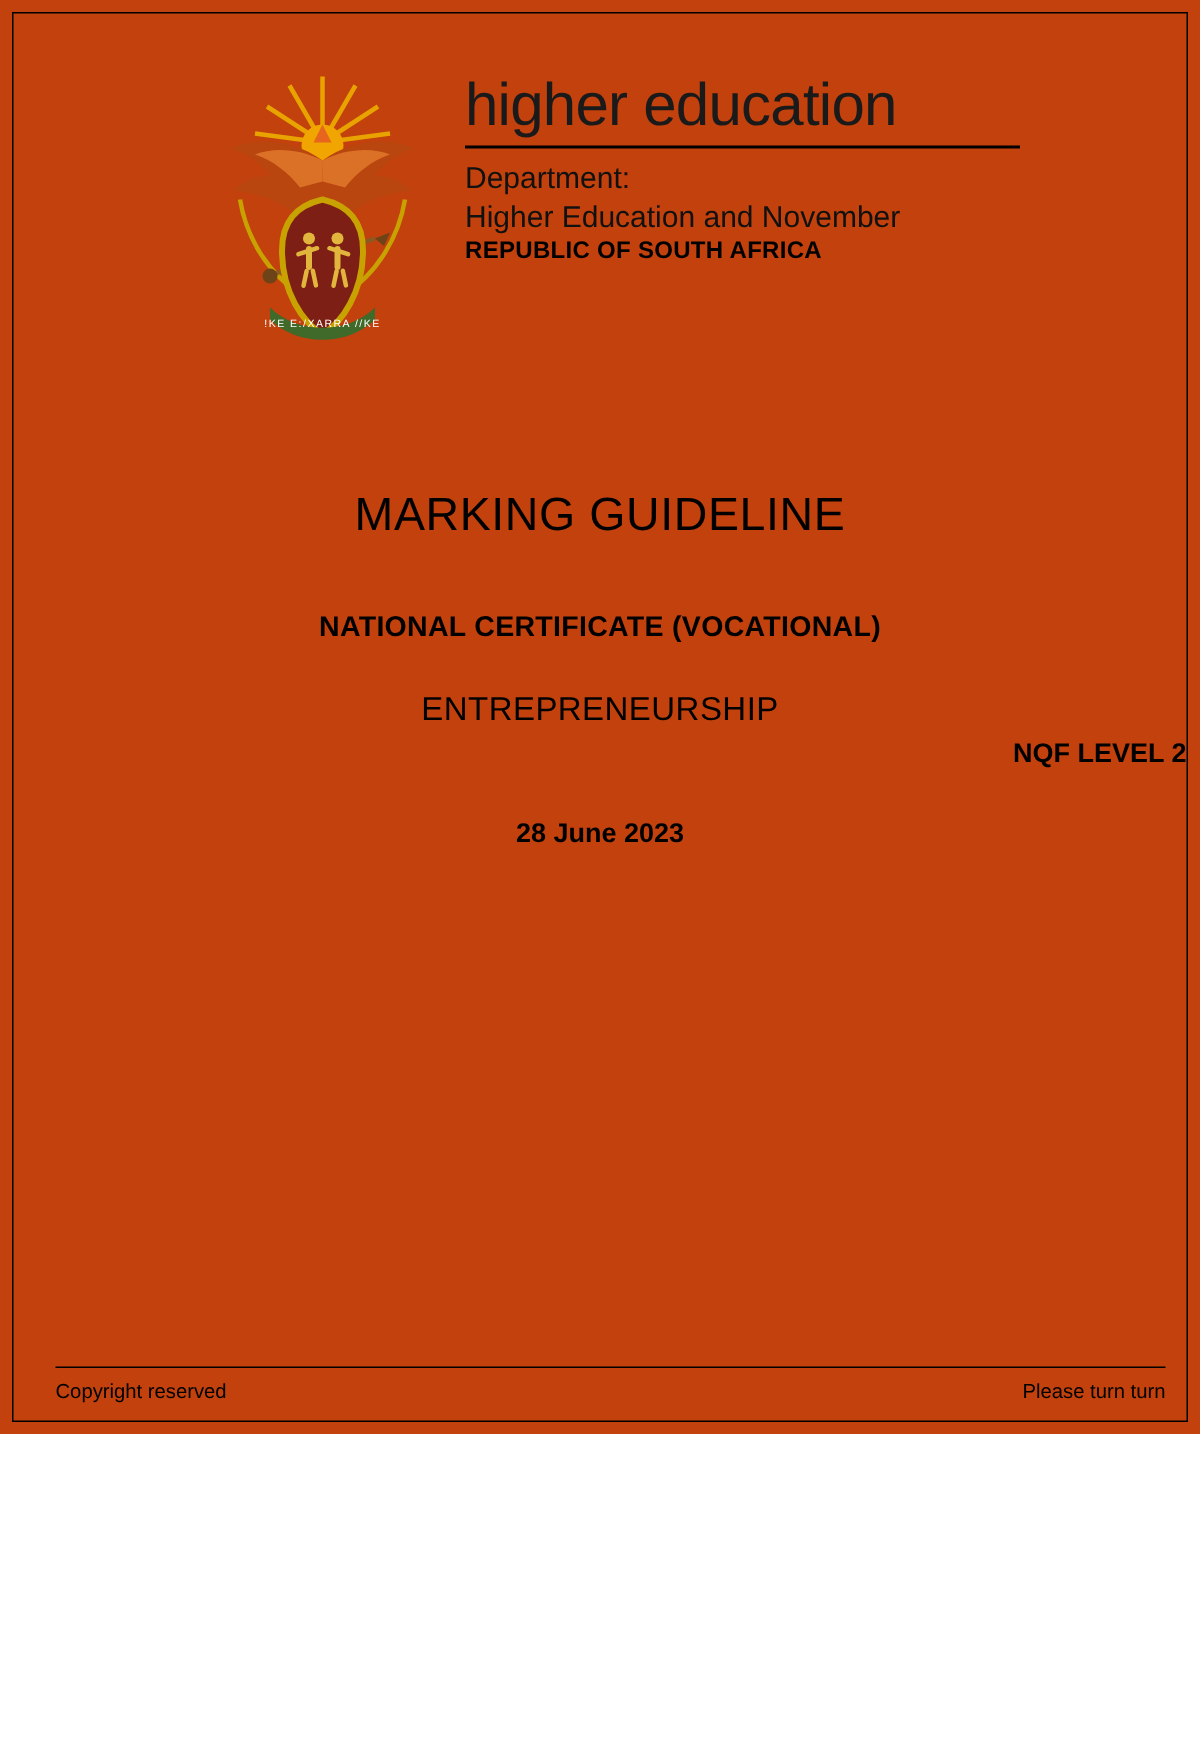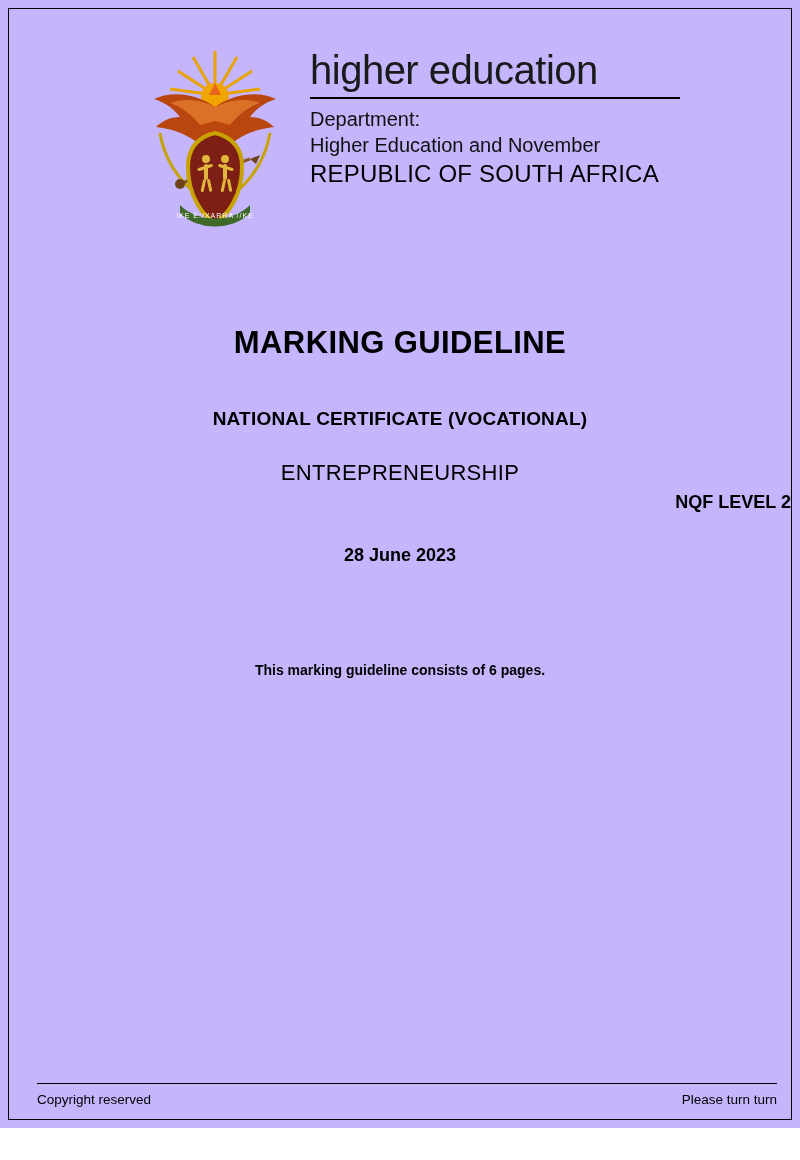--- a/index.html
+++ b/index.html
@@ -7,22 +7,22 @@
     padding: 0;
     background: #ffffff;
   }
   body {
     font-family: "Liberation Sans", sans-serif;
     color: #000000;
   }
   .page {
     position: relative;
     width: 800px;
-    height: 1128px;
-    background: #c4b5fd;
+    height: 956px;
+    background: #c2410c;
     box-sizing: border-box;
     overflow: hidden;
   }
   .page-border {
     position: absolute;
     left: 8px;
     top: 8px;
     right: 8px;
     bottom: 8px;
     border: 1px solid #000000;
@@ -76,35 +76,35 @@
     font-size: 20px;
     line-height: 1.3;
     color: #111111;
   }
   .dhet-dept-name {
     font-size: 20px;
     line-height: 1.3;
     color: #111111;
   }
   .dhet-country {
-    font-size: 24px;
-    font-weight: normal;
+    font-size: 16px;
+    font-weight: bold;
     line-height: 1.3;
     color: #000000;
     letter-spacing: 0.2px;
   }
 
   
   .title-block {
     text-align: center;
     margin-top: 88px;
   }
   .doc-title {
     font-size: 31px;
-    font-weight: bold;
+    font-weight: normal;
     letter-spacing: 0.4px;
   }
   .certificate-line {
     font-size: 19px;
     font-weight: bold;
     margin-top: 47px;
     letter-spacing: 0.2px;
   }
   .subject {
     font-size: 22px;
@@ -217,21 +217,20 @@
         <div class="dhet-country">REPUBLIC OF SOUTH AFRICA</div>
       </div>
     </div>
 
     <div class="title-block">
       <div class="doc-title">MARKING GUIDELINE</div>
       <div class="certificate-line">NATIONAL CERTIFICATE (VOCATIONAL)</div>
       <div class="subject">ENTREPRENEURSHIP</div>
       <div class="nqf-level">NQF LEVEL 2</div>
       <div class="exam-date">28 June 2023</div>
-      <div class="page-count">This marking guideline consists of 6 pages.</div>
     </div>
 
     <div class="footer">
       <div class="footer-rule"></div>
       <div class="footer-row">
         <span>Copyright reserved</span>
         <span>Please turn turn</span>
       </div>
     </div>
 

